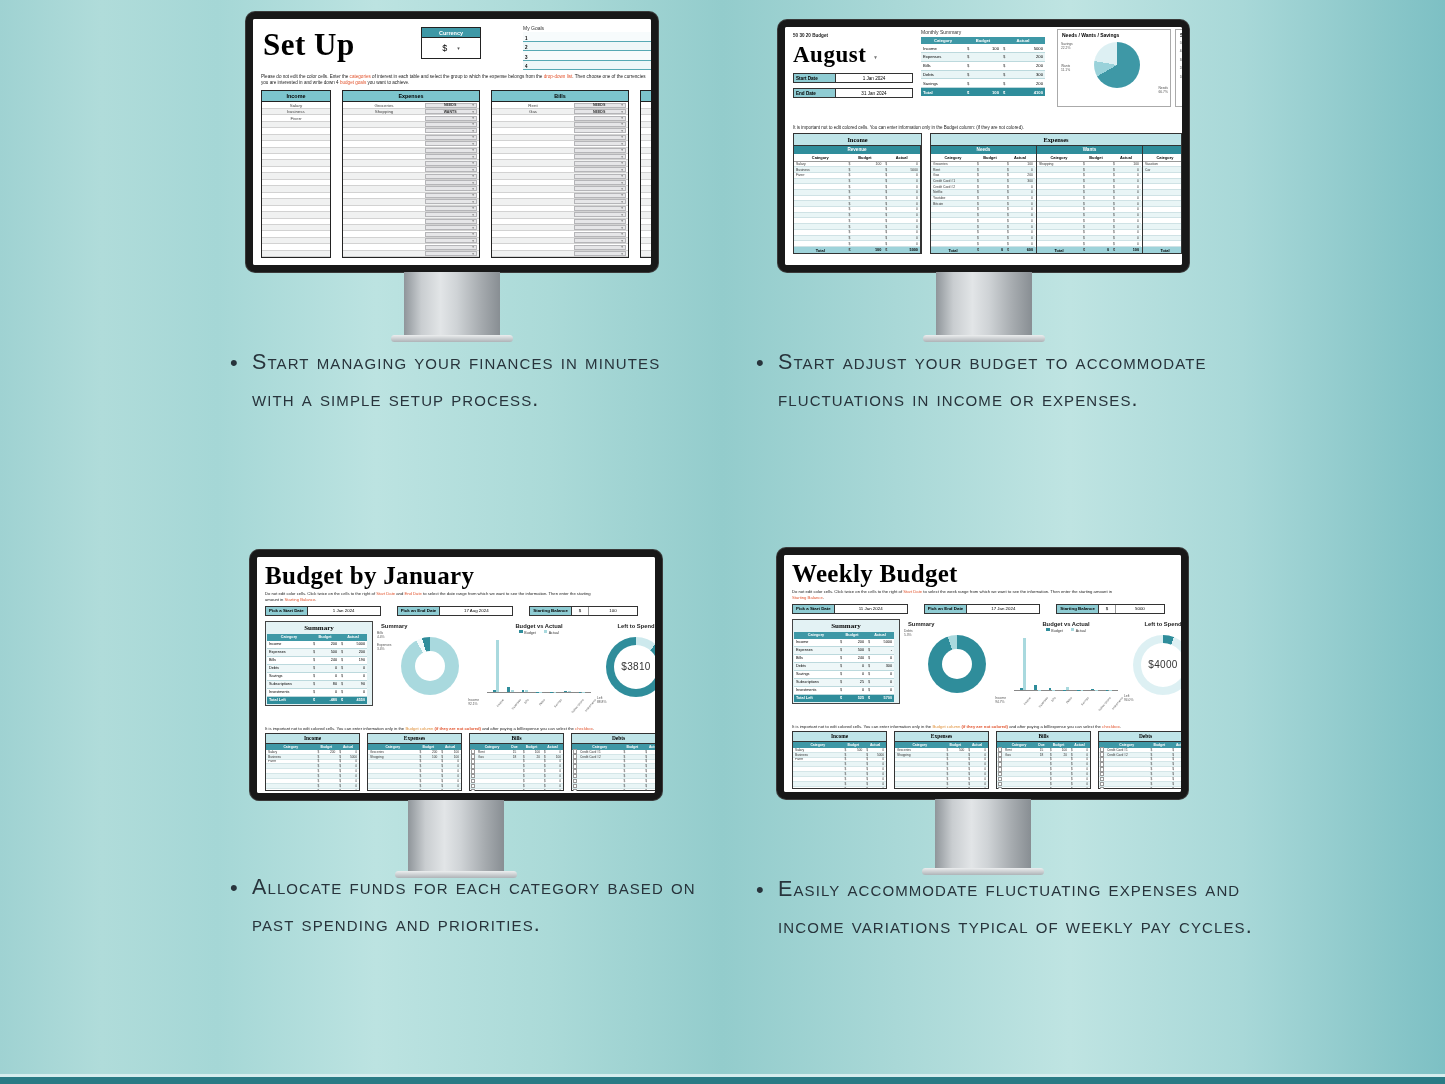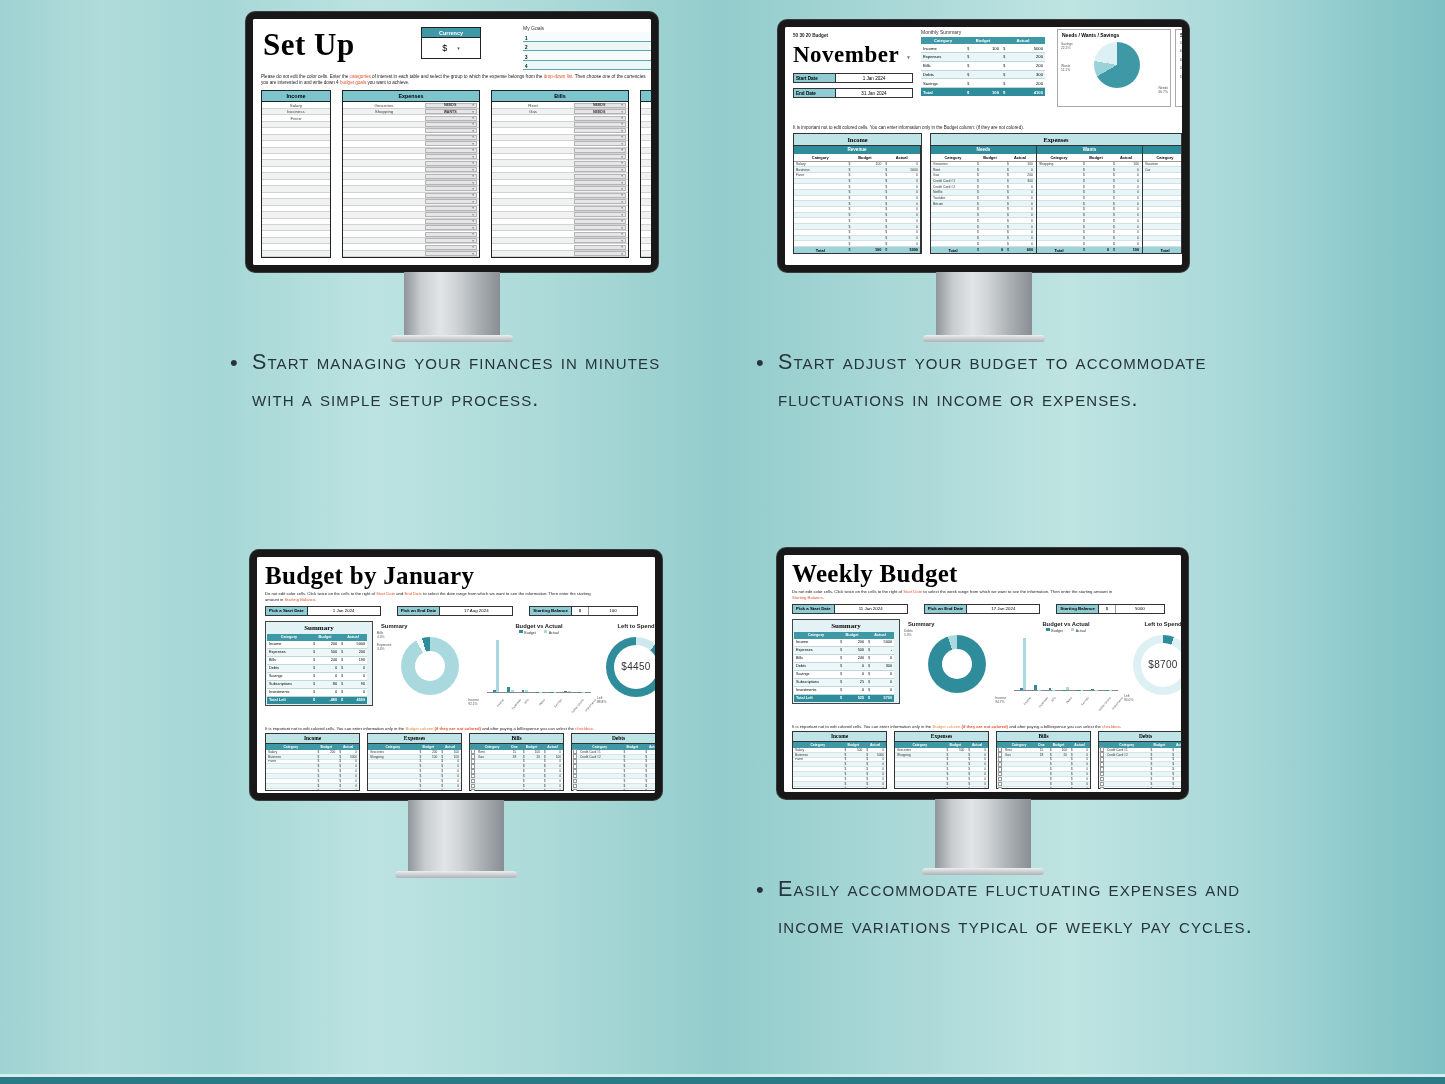--- a/index.html
+++ b/index.html
@@ -693,21 +693,21 @@
     </div>
     <div class="neck"></div>
     <div class="base"></div>
   </div>
 
   <div class="monitor" id="mon-monthly">
     <div class="screen">
       <div class="screen-inner mo">
         <div class="mo-top">
           <div class="mo-tag">50 30 20 Budget</div>
-          <div class="mo-title serif"><span>November</span><span class="dd-arrow">▾</span></div>
+          <div class="mo-title serif"><span>August</span><span class="dd-arrow">▾</span></div>
           <div class="date-row">
             <span class="date-label">Start Date</span>
             <span class="date-value">1 Jan 2024</span>
           </div>
           <div class="date-row">
             <span class="date-label">End Date</span>
             <span class="date-value">31 Jan 2024</span>
           </div>
         </div>
         <div class="mo-summary">
@@ -1624,21 +1624,21 @@
                   <div class="bva-bar" style="background: rgb(169, 217, 222); height: 0.4px;"></div>
                   <div class="bva-xlab">Investments</div>
                 </div>
               </div>
           </div>
           <div class="cf-lts">
             <div class="cf-ctitle" style="text-align:center">Left to Spend</div>
             <div class="lts-box" id="p-lts">
                 <div class="donut-disc" style="background: conic-gradient(rgb(205, 233, 237) 0%, rgb(205, 233, 237) 11.2%, rgb(47, 141, 155) 11.2%, rgb(47, 141, 155) 100%);">
                   <div class="donut-hole">
-                    <div class="lts-amount">$4450</div>
+                    <div class="lts-amount">$3810</div>
                   </div>
                 </div>
                 <div class="dlab pos-bl">
                   <div>Left</div>
                   <div>88.8%</div>
                 </div>
               </div>
           </div>
         </div>
         <div class="cf-note" id="p-note"><span>It is important not to edit colored cells. You can enter information only in the </span><span class="accent-orange">Budget column </span><span class="accent-redbold">(if they are not colored)</span><span> and after paying a bill/expense you can select the </span><span class="accent-red">checkbox</span><span>.</span></div>
@@ -2321,21 +2321,21 @@
                   <div class="bva-bar" style="background: rgb(169, 217, 222); height: 0.4px;"></div>
                   <div class="bva-xlab">Investments</div>
                 </div>
               </div>
           </div>
           <div class="cf-lts">
             <div class="cf-ctitle" style="text-align:center">Left to Spend</div>
             <div class="lts-box" id="w-lts">
                 <div class="donut-disc" style="background: conic-gradient(rgb(47, 141, 155) 0%, rgb(47, 141, 155) 6%, rgb(221, 240, 243) 6%, rgb(221, 240, 243) 100%);">
                   <div class="donut-hole">
-                    <div class="lts-amount">$8700</div>
+                    <div class="lts-amount">$4000</div>
                   </div>
                 </div>
                 <div class="dlab pos-bl">
                   <div>Left</div>
                   <div>94.0%</div>
                 </div>
               </div>
           </div>
         </div>
         <div class="cf-note" id="w-note"><span>It is important not to edit colored cells. You can enter information only in the </span><span class="accent-orange">Budget column </span><span class="accent-redbold">(if they are not colored)</span><span> and after paying a bill/expense you can select the </span><span class="accent-red">checkbox</span><span>.</span></div>
@@ -2833,19 +2833,20 @@
     <div class="base"></div>
   </div>
 
   <ul class="bullets" id="bl-setup">
       <li>Start managing your finances in minutes with a simple setup process.</li>
     </ul>
   <ul class="bullets" id="bl-monthly">
       <li>Start adjust your budget to accommodate fluctuations in income or expenses.</li>
     </ul>
   <ul class="bullets" id="bl-paycheck">
+      <li>Allocate funds for each category based on past spending and priorities.</li>
     </ul>
   <ul class="bullets" id="bl-weekly">
       <li>Easily accommodate fluctuating expenses and income variations typical of weekly pay cycles.</li>
     </ul>
 
   <div class="bottom-strip"></div>
 </div>
 
 </body></html>

